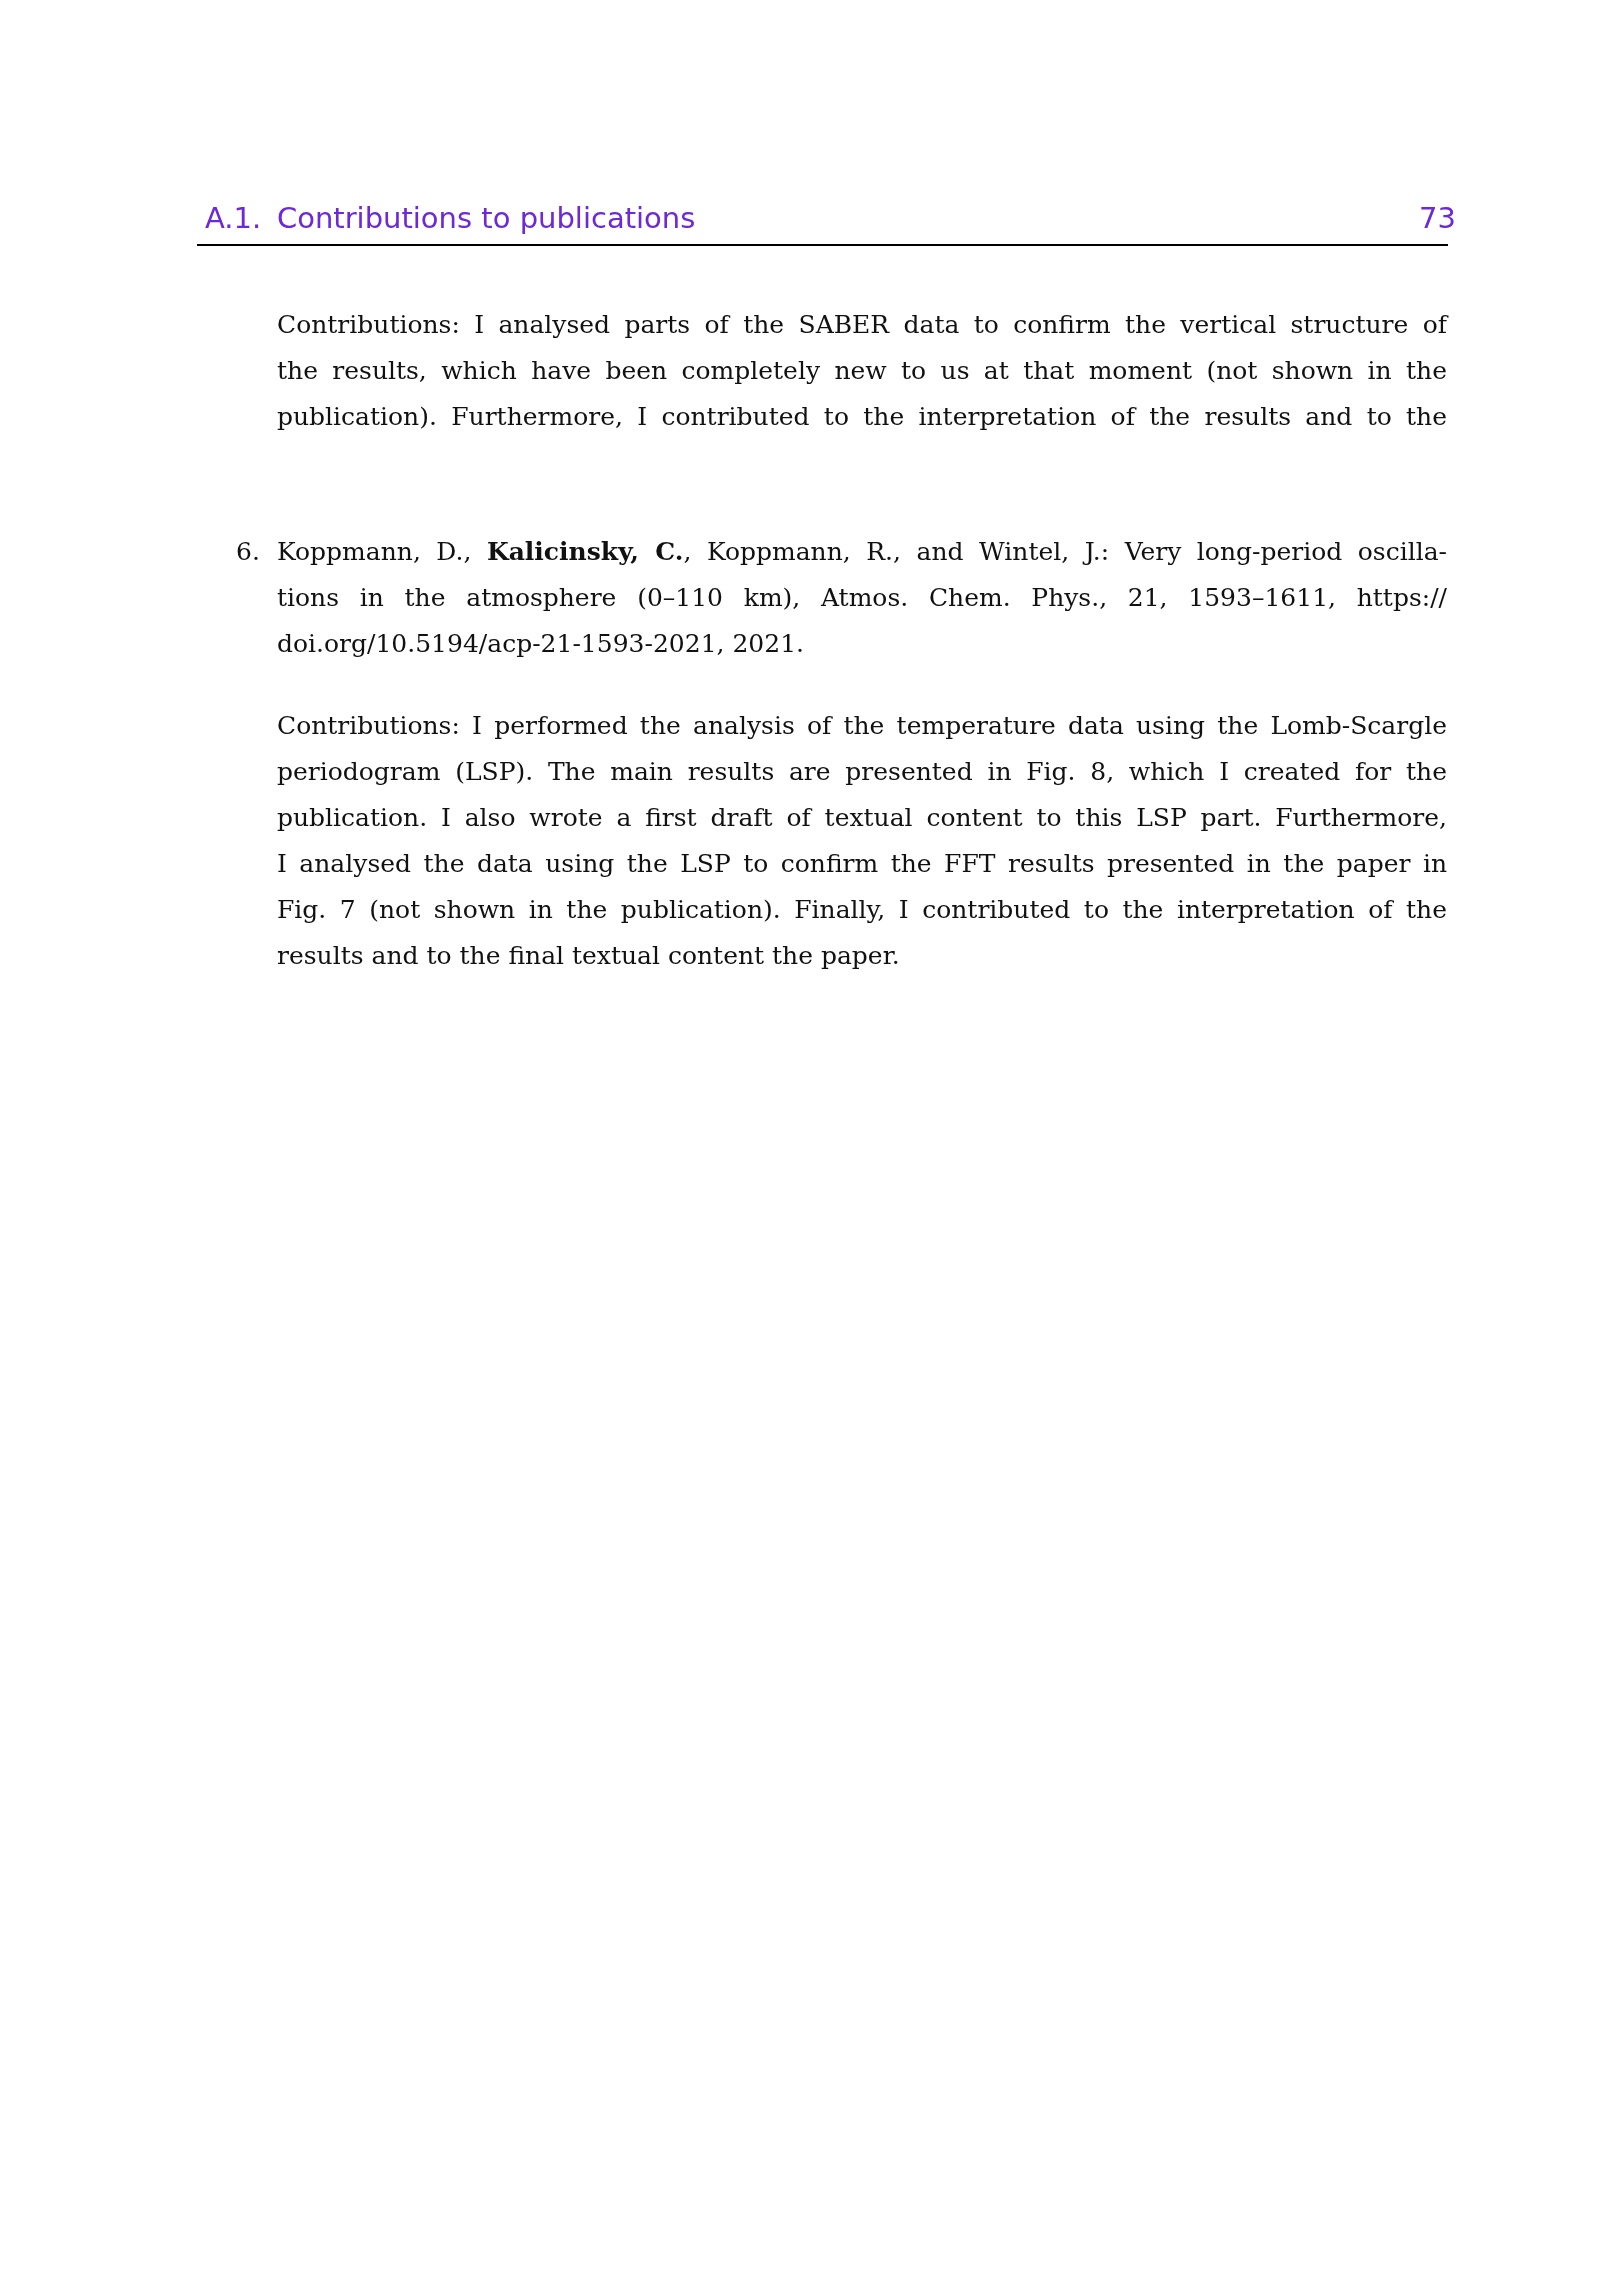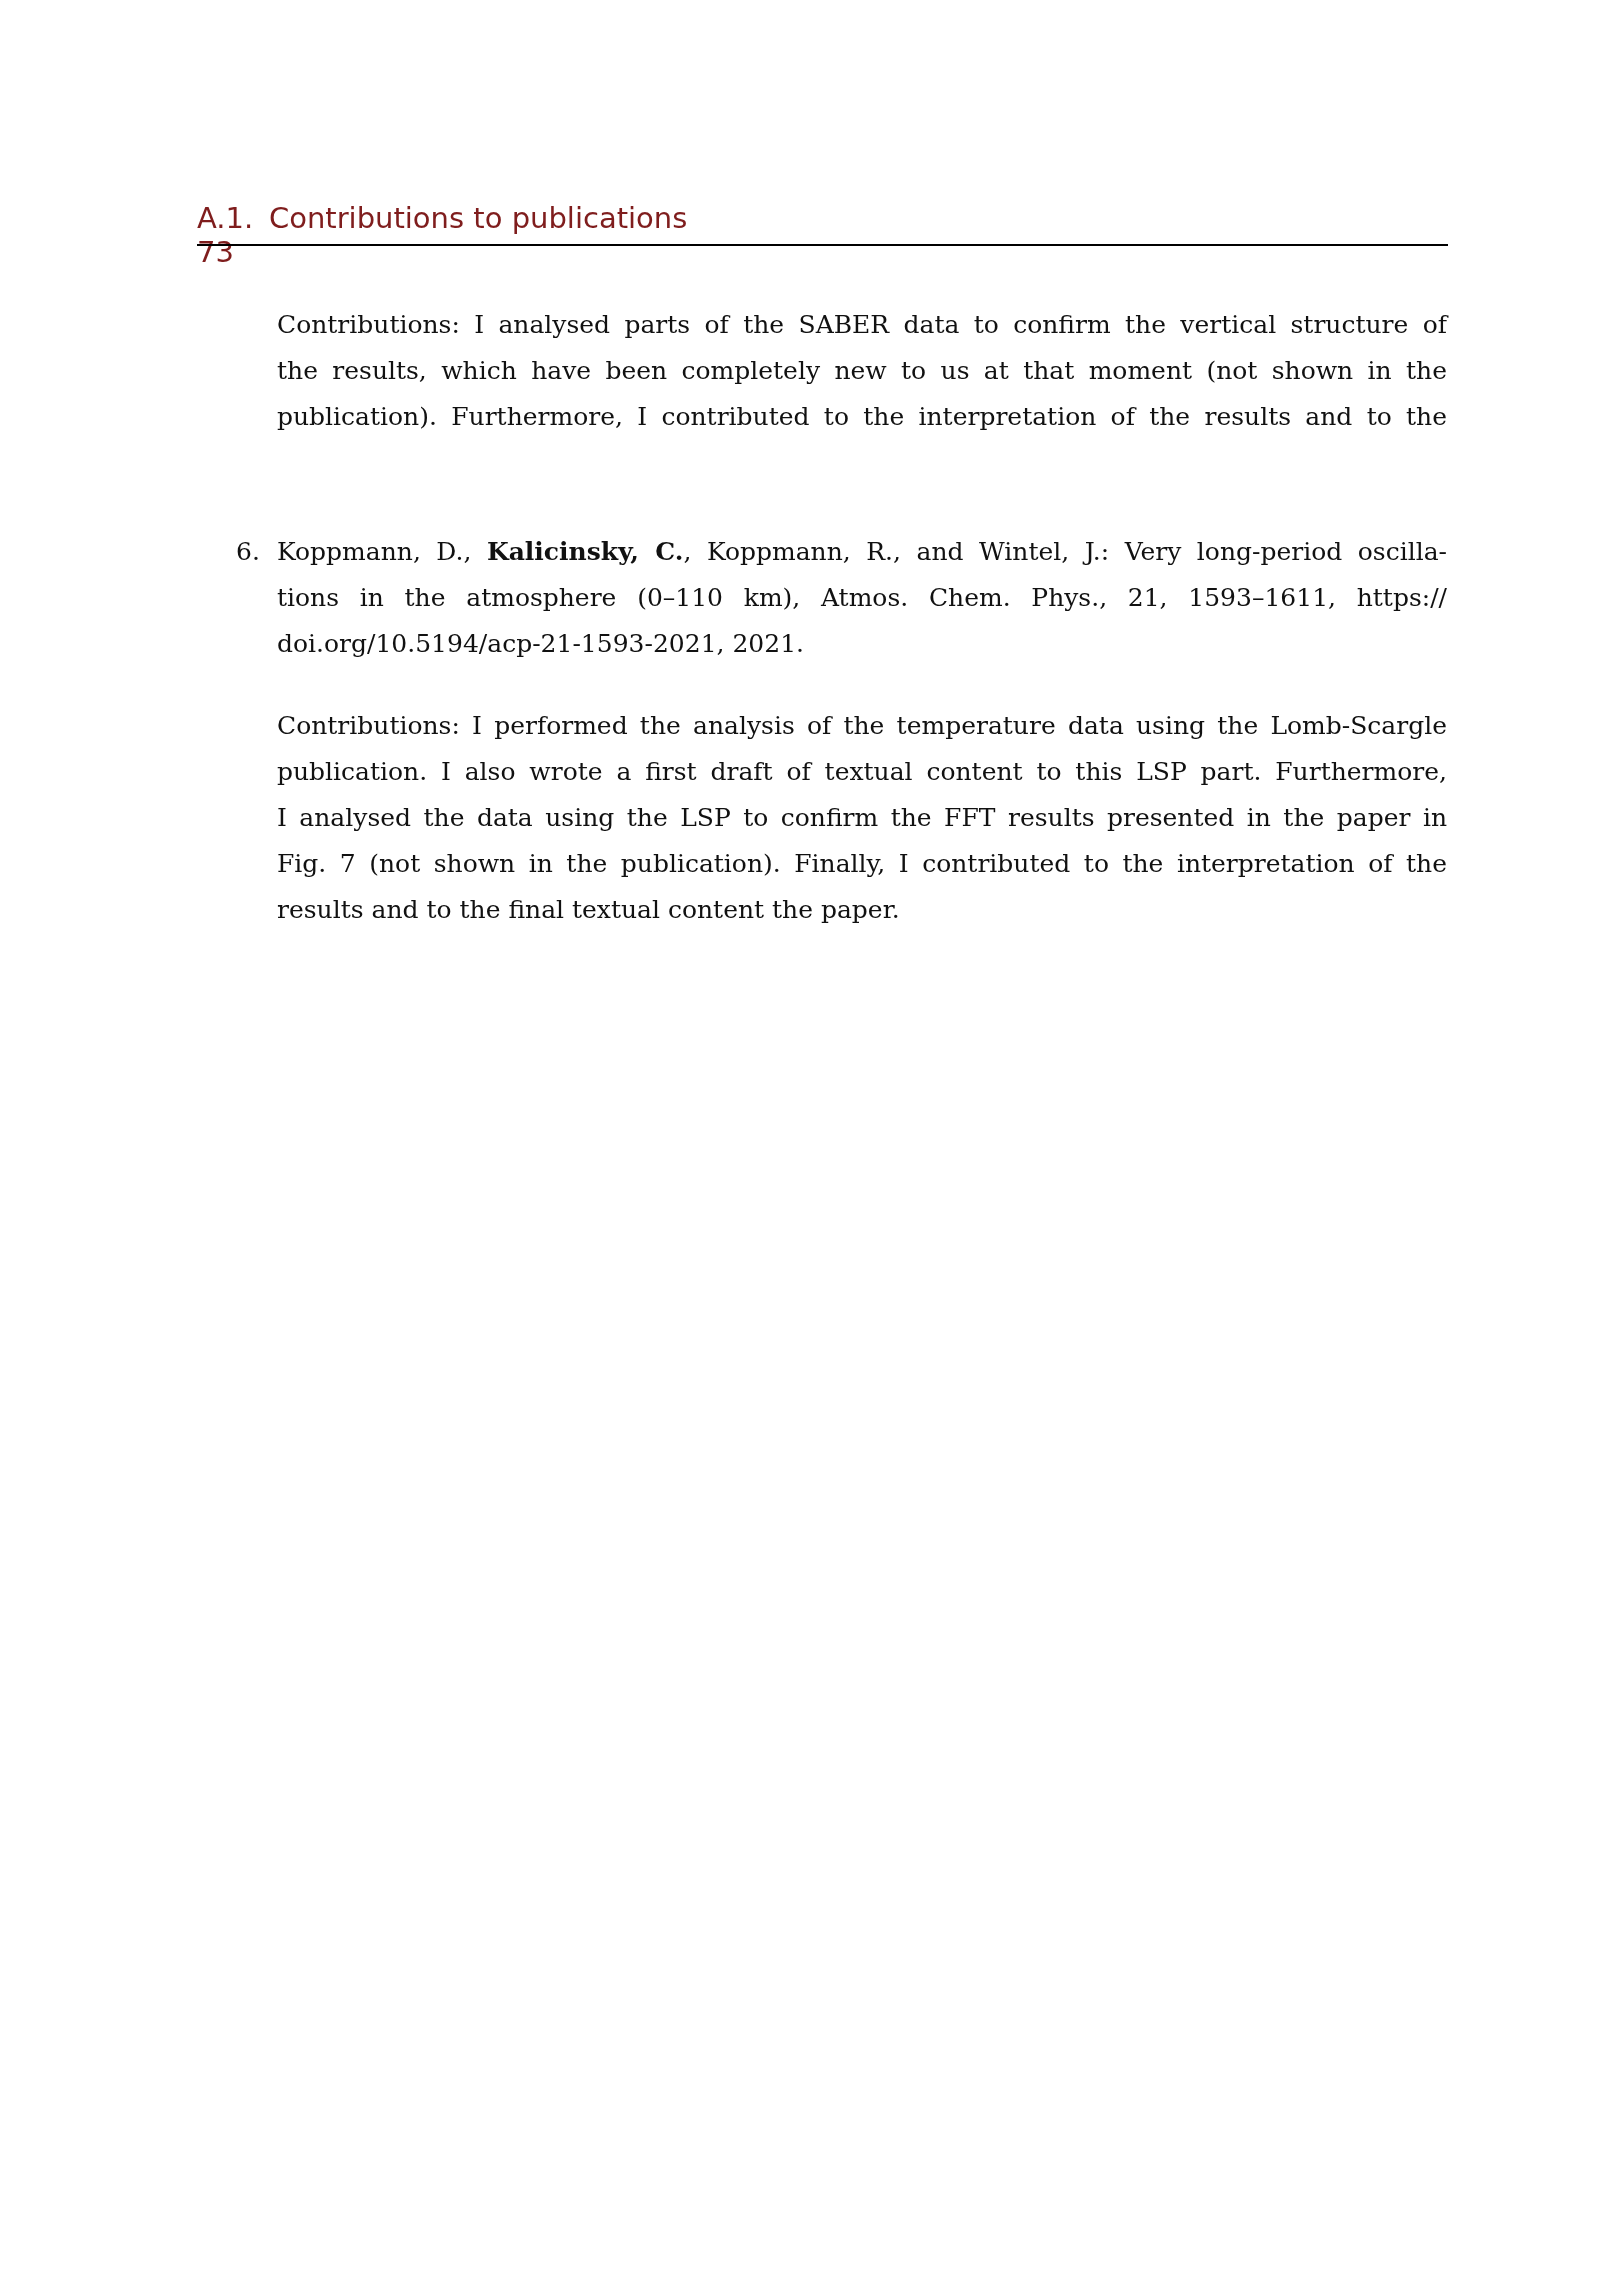--- a/index.html
+++ b/index.html
@@ -16,31 +16,30 @@
   .textblock {
     position: absolute;
     left: 197px;
     top: 0;
     width: 1251px;
     height: 100%;
   }
   .running-header {
     position: absolute;
     top: 201px;
-    left: 0;
+    left: 8px;
     width: 100%;
     display: flex;
     justify-content: space-between;
     align-items: baseline;
     font-family: "DejaVu Sans", sans-serif;
     font-size: 29px;
     line-height: 34px;
     font-weight: 400;
-    color: #7f1d1d;
-    flex-direction: column;
+    color: #6d28d9;
   }
   .header-left { display: flex; }
   .section-number { margin-right: 15.7px; }
   .header-rule {
     position: absolute;
     top: 244px;
     left: 0;
     width: 100%;
     border-top: 2px solid #000000;
   }
@@ -100,20 +99,21 @@
 
       <section class="para ref">
         <span class="list-marker">6.</span>
         <div class="line j"><span>Koppmann, D., </span><b>Kalicinsky, C.</b><span>, Koppmann, R., and Wintel, J.: Very long-period oscilla-</span></div>
         <div class="line j">tions in the atmosphere (0–110 km), Atmos. Chem. Phys., 21, 1593–1611, https://</div>
         <div class="line final">doi.org/10.5194/acp-21-1593-2021, 2021.</div>
       </section>
 
       <section class="para note2">
         <div class="line j">Contributions: I performed the analysis of the temperature data using the Lomb-Scargle</div>
+        <div class="line j">periodogram (LSP). The main results are presented in Fig. 8, which I created for the</div>
         <div class="line j">publication. I also wrote a first draft of textual content to this LSP part. Furthermore,</div>
         <div class="line j">I analysed the data using the LSP to confirm the FFT results presented in the paper in</div>
         <div class="line j">Fig. 7 (not shown in the publication). Finally, I contributed to the interpretation of the</div>
         <div class="line final">results and to the final textual content the paper.</div>
       </section>
 
     </main>
   </div>
 </div>
 

